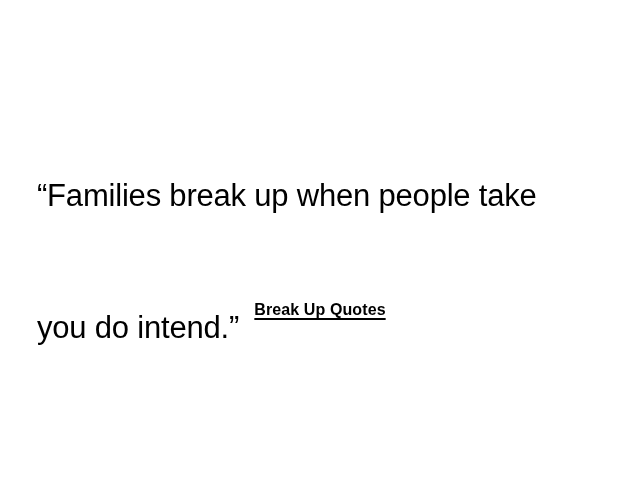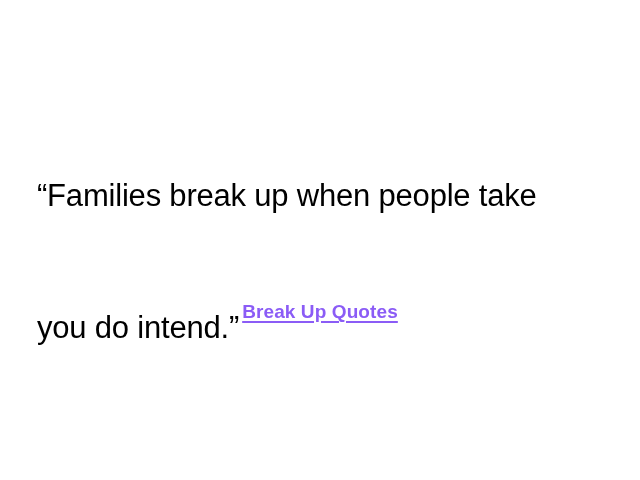--- a/index.html
+++ b/index.html
@@ -44,23 +44,23 @@
     position: absolute;
     left: 0;
     top: 301px;
     width: 640px;
     text-align: center;
   }
 
   .link {
     display: inline-block;
     font-family: "Liberation Sans", sans-serif;
-    font-size: 19px;
+    font-size: 16px;
     font-weight: 700;
-    color: #8b5cf6;
+    color: #000000;
     text-decoration: underline;
     text-underline-offset: 3px;
     text-decoration-thickness: 2px;
     letter-spacing: 0.1px;
     cursor: pointer;
   }
 </style>
 </head>
 <body>
 

